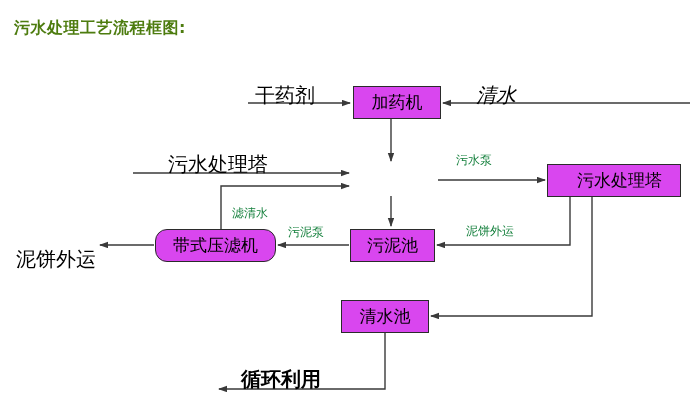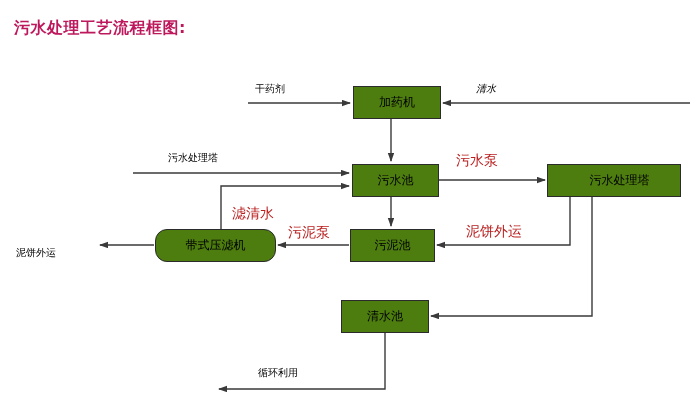--- a/index.html
+++ b/index.html
@@ -14,54 +14,54 @@
     background: #ffffff;
     overflow: hidden;
     font-family: "DejaVu Sans", "Liberation Sans", sans-serif;
   }
   #diagram-title {
     position: absolute;
     left: 14px;
     top: 18px;
     font-size: 16px;
     font-weight: bold;
-    color: #be185d;
+    color: #4d7c0f;
     letter-spacing: 0.5px;
     white-space: nowrap;
     text-align: center;
   }
   svg#flow-canvas {
     position: absolute;
     left: 0;
     top: 0;
     width: 700px;
     height: 420px;
   }
   .node-box {
     position: absolute;
     box-sizing: border-box;
     border: 1px solid #2b2b2b;
-    background: #4d7c0f;
+    background: #d946ef;
     display: flex;
     align-items: center;
     justify-content: center;
-    font-size: 12px;
+    font-size: 17px;
     color: #000000;
     white-space: nowrap;
   }
   .edge-label {
     position: absolute;
-    font-size: 14px;
-    color: #b91c1c;
+    font-size: 12px;
+    color: #15803d;
     white-space: nowrap;
     background: transparent;
   }
   .terminal-label {
     position: absolute;
-    font-size: 10px;
+    font-size: 20px;
     color: #000000;
     white-space: nowrap;
   }
 </style>
 </head>
 <body>
 
 <div id="page">
 
   <div id="diagram-title">污水处理工艺流程框图:</div>
@@ -96,21 +96,20 @@
       <line x1="154" y1="245" x2="100" y2="245" marker-end="url(#arrowhead)"></line>
 
       <polyline points="592,196 592,316 431,316" marker-end="url(#arrowhead)"></polyline>
 
       <polyline points="385,332 385,389 219,389" marker-end="url(#arrowhead)"></polyline>
     </g>
   </svg>
 
   <div class="node-box" style="left:353px; top:86px; width:88px; height:33px;">加药机</div>
 
-  <div class="node-box" style="left:352px; top:164px; width:87px; height:33px;">污水池</div>
 
   <div class="node-box" style="left:547px; top:164px; width:134px; height:33px;padding-left:11px;">污水处理塔</div>
 
   <div class="node-box" style="left:155px; top:229px; width:121px; height:33px;border-radius:12px;">带式压滤机</div>
 
   <div class="node-box" style="left:341px; top:300px; width:88px; height:33px;">清水池</div>
 
   <div class="node-box" style="left:350px; top:229px; width:85px; height:33px;">污泥池</div>
 
   <div class="terminal-label" style="left:255px; top:82px;">干药剂</div>
@@ -122,15 +121,15 @@
   <div class="edge-label" style="left:232px; top:205px;">滤清水</div>
 
   <div class="edge-label" style="left:456px; top:152px;">污水泵</div>
 
   <div class="edge-label" style="left:466px; top:223px;">泥饼外运</div>
 
   <div class="edge-label" style="left:288px; top:224px;">污泥泵</div>
 
   <div class="terminal-label" style="left:16px; top:246px;">泥饼外运</div>
 
-  <div class="terminal-label" style="left:258px; top:366px;">循环利用</div>
+  <div class="terminal-label" style="left:241px; top:366px;font-weight:bold;">循环利用</div>
 
 </div>
 
 </body></html>

